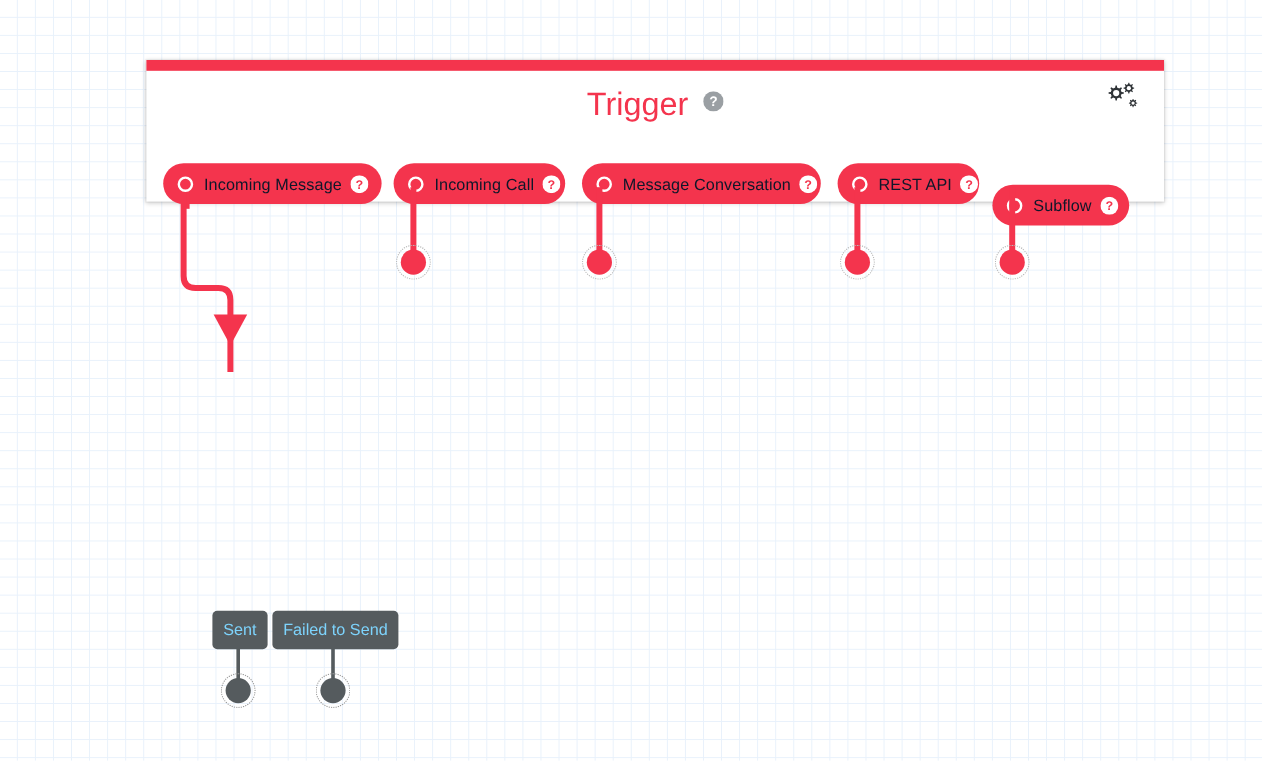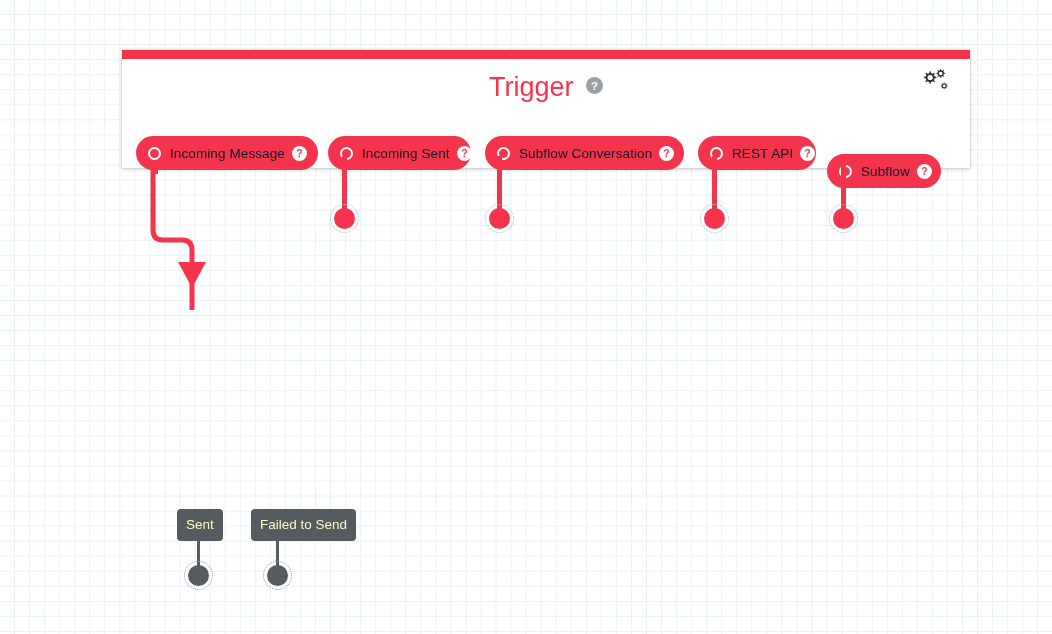--- a/index.html
+++ b/index.html
@@ -219,21 +219,21 @@
     left: 14px;
     top: 110px;
     font-size: 18px;
     color: #22272b;
   }
 
   
   .out-label {
     position: absolute;
     background: #555b5e;
-    color: #fef9c3;
+    color: #7dd3fc;
     font-size: 13.5px;
     line-height: 1;
     padding: 9px 9px;
     border-radius: 4px;
     white-space: nowrap;
     cursor: pointer;
   }
   .out-stem {
     position: absolute;
     width: 3px;
@@ -293,29 +293,29 @@
         <div class="pill" style="left: 14px; width: 182px;">
           <span class="pill-radio"></span>
           <span class="pill-label">Incoming Message</span>
           <svg width="15" height="15" viewBox="0 0 15 15" class="help-white">
             <circle cx="7.5" cy="7.5" r="7.5" fill="#ffffff"></circle>
             <text x="7.5" y="11.2" text-anchor="middle" font-family="Liberation Sans, sans-serif" font-size="10.5" font-weight="bold" fill="#f4344d">?</text>
           </svg>
         </div>
         <div class="pill" style="left: 206px; width: 143px;">
           <span class="pill-radio"></span>
-          <span class="pill-label">Incoming Sent</span>
+          <span class="pill-label">Incoming Call</span>
           <svg width="15" height="15" viewBox="0 0 15 15" class="help-white">
             <circle cx="7.5" cy="7.5" r="7.5" fill="#ffffff"></circle>
             <text x="7.5" y="11.2" text-anchor="middle" font-family="Liberation Sans, sans-serif" font-size="10.5" font-weight="bold" fill="#f4344d">?</text>
           </svg>
         </div>
         <div class="pill" style="left: 363px; width: 199px;">
           <span class="pill-radio"></span>
-          <span class="pill-label">Subflow Conversation</span>
+          <span class="pill-label">Message Conversation</span>
           <svg width="15" height="15" viewBox="0 0 15 15" class="help-white">
             <circle cx="7.5" cy="7.5" r="7.5" fill="#ffffff"></circle>
             <text x="7.5" y="11.2" text-anchor="middle" font-family="Liberation Sans, sans-serif" font-size="10.5" font-weight="bold" fill="#f4344d">?</text>
           </svg>
         </div>
         <div class="pill" style="left: 576px; width: 118px;">
           <span class="pill-radio"></span>
           <span class="pill-label">REST API</span>
           <svg width="15" height="15" viewBox="0 0 15 15" class="help-white">
             <circle cx="7.5" cy="7.5" r="7.5" fill="#ffffff"></circle>
@@ -349,18 +349,18 @@
     <path d="M 13 0 L 13 70 Q 13 80 23 80 L 42 80 Q 52 80 52 90 L 52 104" stroke="#f4344d" stroke-width="5" fill="none" stroke-linecap="butt"></path>
     <path d="M 52 150 L 52 112" stroke="#f4344d" stroke-width="5" fill="none"></path>
     <polygon points="52,128 38,102 66,102" fill="#f4344d"></polygon>
   </svg>
 
 
   <div id="outputs-layer">
       <div class="out-label" style="left: 177px; top: 509px;">Sent</div>
       <div class="out-stem" style="left: 197px; top: 540px; height: 31px;"></div>
       <div class="port-gray" style="left: 188px; top: 565px;"></div>
-      <div class="out-label" style="left: 227px; top: 509px; margin-left: 24px;">Failed to Send</div>
+      <div class="out-label" style="left: 227px; top: 509px;">Failed to Send</div>
       <div class="out-stem" style="left: 276px; top: 540px; height: 31px;"></div>
       <div class="port-gray" style="left: 267px; top: 565px;"></div>
     </div>
 
 </div>
 
 </body></html>

